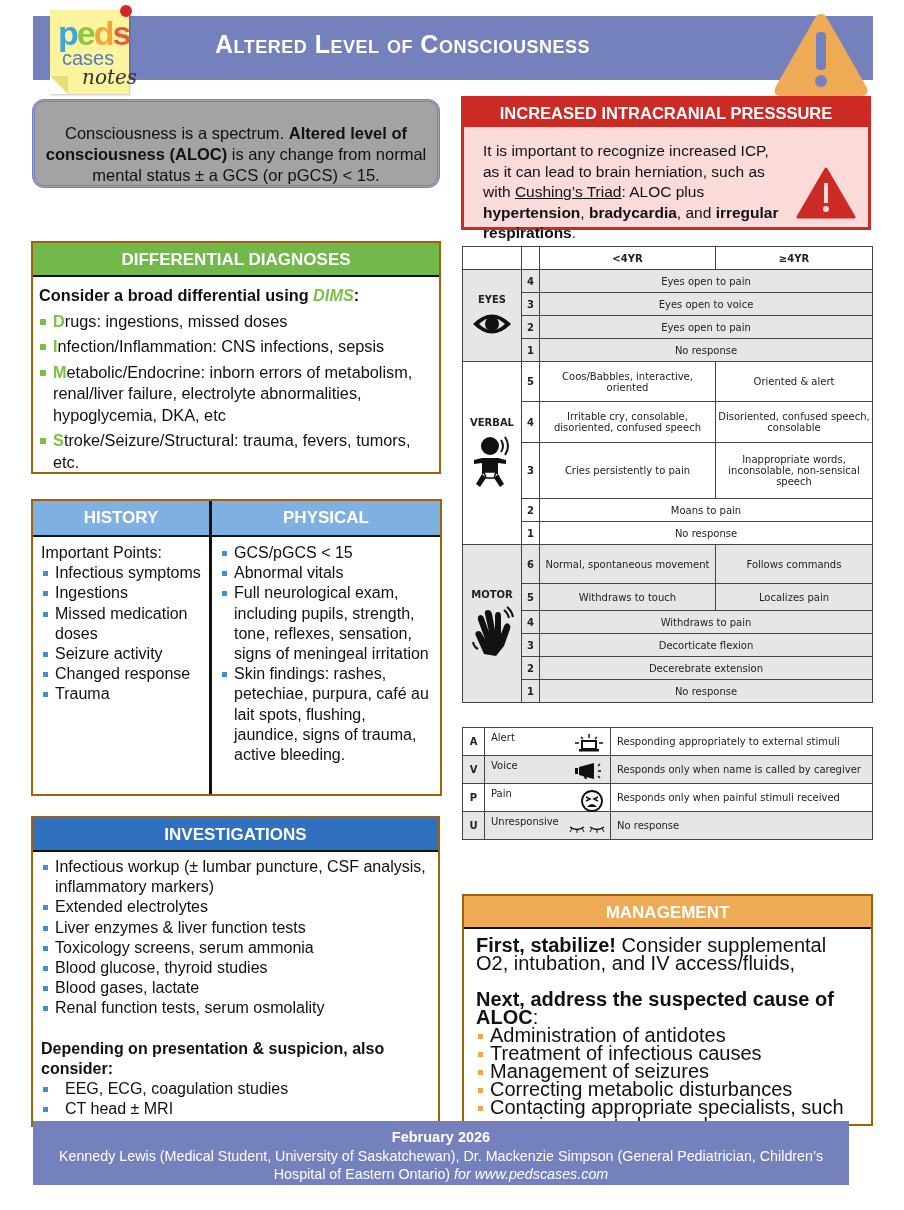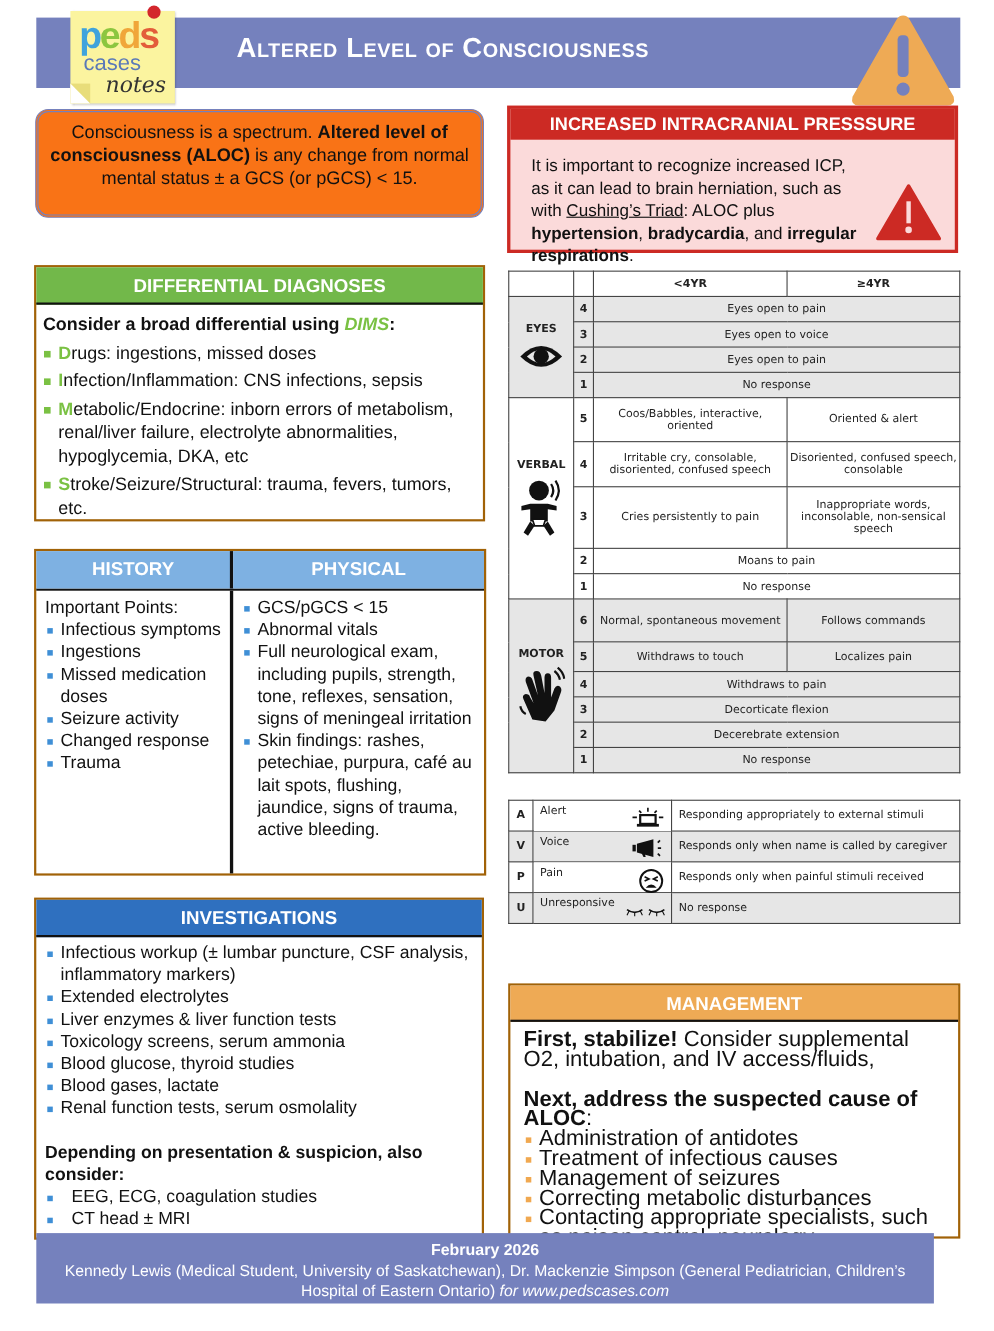--- a/index.html
+++ b/index.html
@@ -2,31 +2,31 @@
 <html><head>
 <meta charset="utf-8">
 <style>
   * { box-sizing: border-box; margin: 0; padding: 0; }
   html, body { width: 904px; height: 1210px; background: #ffffff; overflow: hidden; }
   body { position: relative; font-family: "Liberation Sans", sans-serif; color: #111; }
 
   
   .header-bar { position: absolute; left: 33px; top: 16px; width: 840px; height: 64px; background: #7581bd; }
   .title { position: absolute; left: 215px; top: 30px; font-size: 25px; font-weight: bold; color: #fff; letter-spacing: 0.5px; font-variant: small-caps; }
-  .logo { position: absolute; left: 64px; top: 10px; width: 95px; height: 84px; background: #fbf49f; box-shadow: 1px 1px 2px rgba(0,0,0,0.25); }
+  .logo { position: absolute; left: 50px; top: 10px; width: 79px; height: 84px; background: #fbf49f; box-shadow: 1px 1px 2px rgba(0,0,0,0.25); }
   .logo .peds { position: absolute; left: 8px; top: 6px; font-size: 34px; font-weight: bold; letter-spacing: -2px; line-height: 34px; }
   .logo .peds .p { color: #3fa3dc; } .logo .peds .e { color: #8cc63f; } .logo .peds .d { color: #f0a63a; } .logo .peds .s { color: #e35d3a; }
   .logo .cases { position: absolute; left: 12px; top: 38px; font-size: 20px; color: #5a79b8; line-height: 20px; }
   .logo .notes { position: absolute; left: 32px; top: 56px; font-size: 20px; font-style: italic; color: #333; font-family: "DejaVu Serif", serif; line-height: 22px; }
   .logo .pin { position: absolute; left: 70px; top: -5px; width: 12px; height: 12px; border-radius: 50%; background: #d3262c; }
   .logo .fold { position: absolute; left: 0; bottom: 0; width: 0; height: 0; border-left: 18px solid #fff; border-top: 18px solid #e8dd7a; }
   .warn-top { position: absolute; left: 771px; top: 10px; width: 100px; height: 90px; }
 
   
-  .def-box { position: absolute; left: 32px; top: 99px; width: 408px; height: 99px; border: 3px double #7581bd; border-radius: 12px; background: #f97316; padding: 8px 10px; text-align: center; font-size: 16.5px; line-height: 21px; }
+  .def-box { position: absolute; left: 32px; top: 99px; width: 408px; height: 89px; border: 3px double #7581bd; border-radius: 12px; background: #a3a3a3; padding: 21px 10px; text-align: center; font-size: 16.5px; line-height: 21px; }
 
   
   .icp-box { position: absolute; left: 461px; top: 96px; width: 410px; height: 134px; background: #fbdada; border: 3px solid #cc2a24; }
   .icp-head { background: #cc2a24; color: #fff; font-weight: bold; font-size: 16.5px; text-align: center; height: 28px; line-height: 28px; }
   .icp-text { padding: 14px 18px 0 19px; font-size: 15.5px; line-height: 20.5px; width: 340px; }
   .icp-text u { text-decoration: underline; }
   .icp-warn { position: absolute; right: 12px; top: 68px; width: 60px; height: 52px; }
 
   
   .box { position: absolute; border: 2px solid #a16207; background: #fff; margin-top: 29px; }

